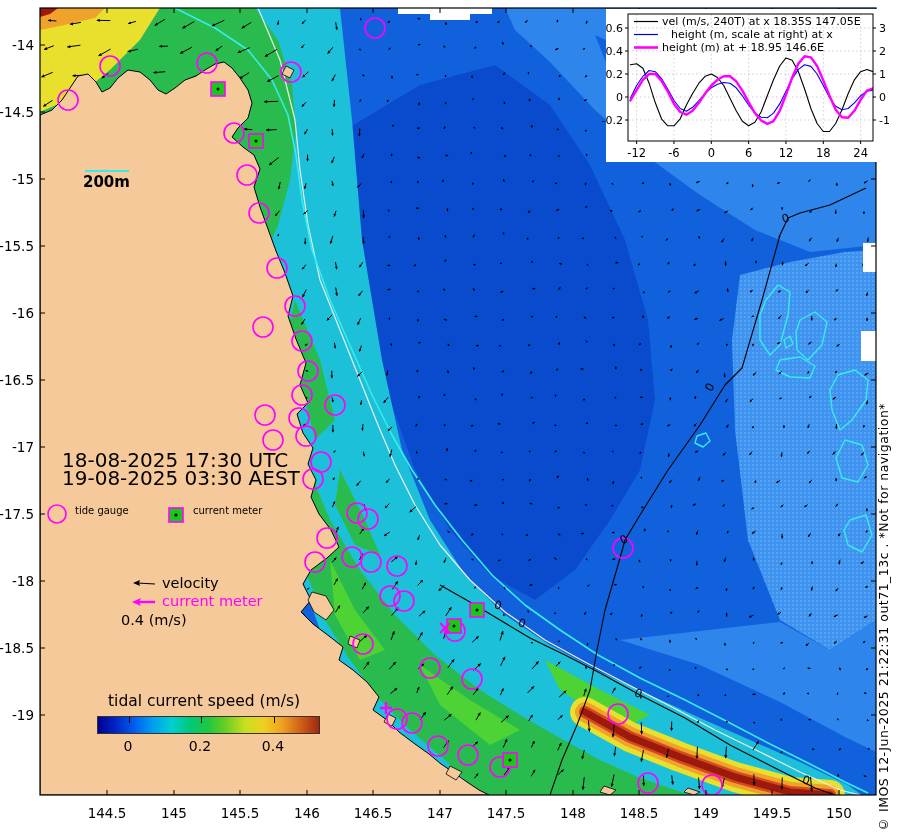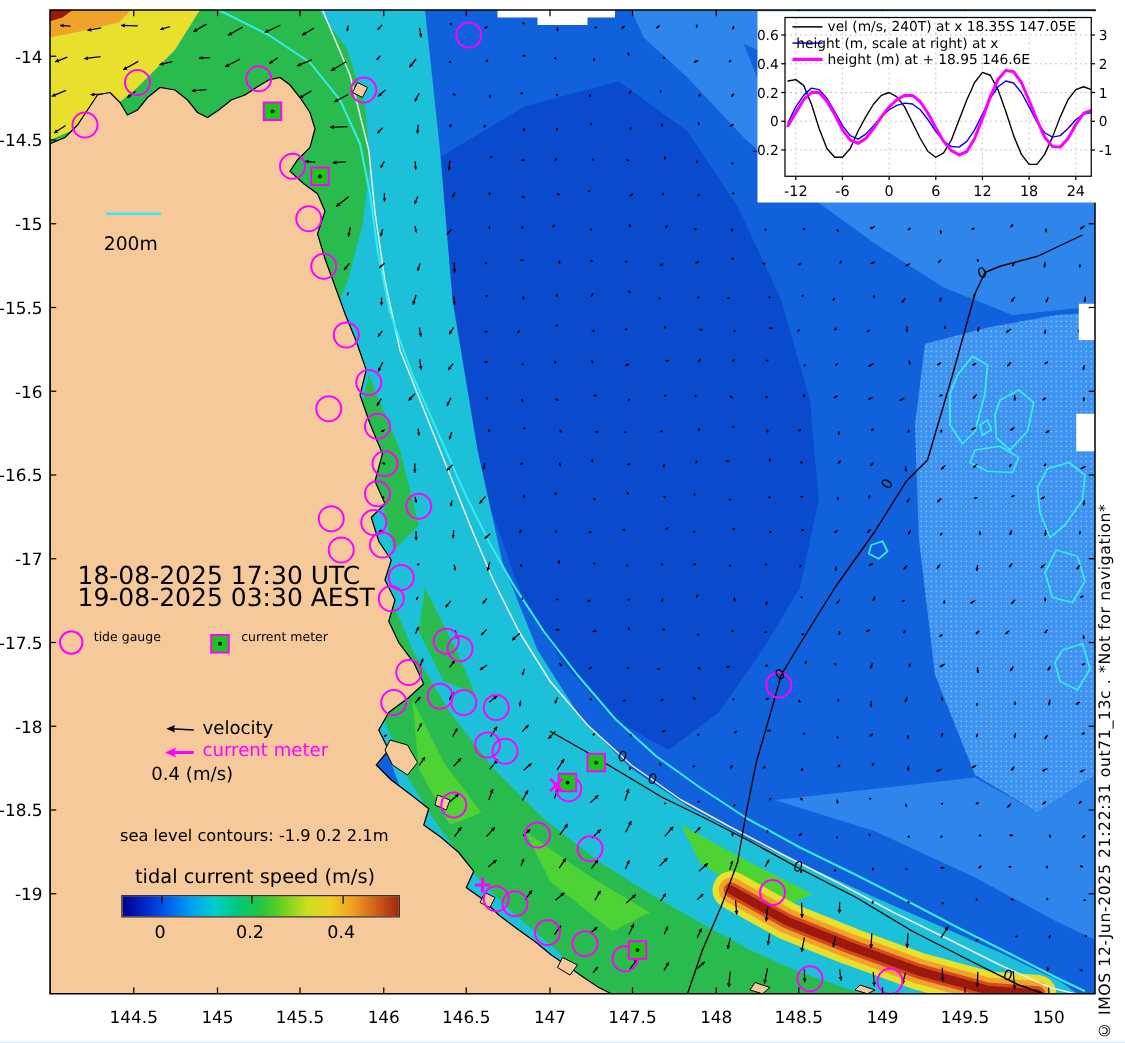--- a/index.html
+++ b/index.html
@@ -1402,34 +1402,33 @@
     <path d="M2,5 L9,2 L8,5 L9,8 Z" fill="#000"></path>
   </svg>
   <div class="ov vec" style="left:162px;top:575px;text-align:center;">velocity</div>
   <svg class="ov" style="left:131px;top:596px;" width="26" height="12">
     <line x1="24" y1="6" x2="6" y2="6" stroke="#FF00FF" stroke-width="2.4"></line>
     <path d="M1,6 L10,2 L8,6 L10,10 Z" fill="#FF00FF"></path>
   </svg>
   <div class="ov vec magenta" style="left:162px;top:593px;">current meter</div>
   <div class="ov vec" style="left:121px;top:612px;">0.4 (m/s)</div>
 
-  <div class="ov note" style="left:96px;top:662px;">sea level contours: -1.9 0.2 2.1m</div>
   <div class="ov cbt" style="left:108px;top:692px;">tidal current speed (m/s)</div>
   <div id="cbar" style="background: linear-gradient(to right, rgb(0, 0, 143), rgb(0, 40, 200), rgb(0, 96, 240), rgb(0, 160, 240), rgb(0, 208, 208), rgb(0, 200, 120), rgb(32, 200, 64), rgb(112, 208, 32), rgb(200, 224, 32), rgb(240, 208, 32), rgb(240, 160, 32), rgb(208, 96, 24), rgb(160, 40, 16)); border: 0.5px solid rgb(51, 51, 51);">
       <div style="position: absolute; top: 0px; width: 1px; height: 6px; background: rgb(0, 0, 0); left: 31px;"></div>
       <div style="position: absolute; top: 0px; width: 1px; height: 6px; background: rgb(0, 0, 0); left: 103px;"></div>
       <div style="position: absolute; top: 0px; width: 1px; height: 6px; background: rgb(0, 0, 0); left: 176px;"></div>
     </div>
   <div id="cbticks">
       <span class="cbtick" style="left: 128px; top: 738px;">0</span>
       <span class="cbtick" style="left: 200px; top: 738px;">0.2</span>
       <span class="cbtick" style="left: 273px; top: 738px;">0.4</span>
     </div>
 
   <div class="ov" style="left:85px;top:170px;width:44px;height:2px;background:#35ECEC;"></div>
-  <div class="ov sc200" style="left:83px;top:186px;">200m</div>
+  <div class="ov sc200" style="left:83px;top:173px;font-weight:bold;">200m</div>
 
   <div class="ov copyr" style="left:876px;top:336px;height:496px;">© IMOS 12-Jun-2025 21:22:31 out71_13c . *Not for navigation*</div>
 
   <div class="ov inslgd" style="left:662px;top:15px;">vel (m/s, 240T) at x 18.35S 147.05E</div>
-  <div class="ov inslgd" style="left:637px;top:28px;">height (m, scale at right) at x</div>
+  <div class="ov inslgd" style="left:671px;top:28px;">height (m, scale at right) at x</div>
   <div class="ov inslgd" style="left:662px;top:41px;">height (m) at + 18.95 146.6E</div>
 </div>
 
 </body></html>

